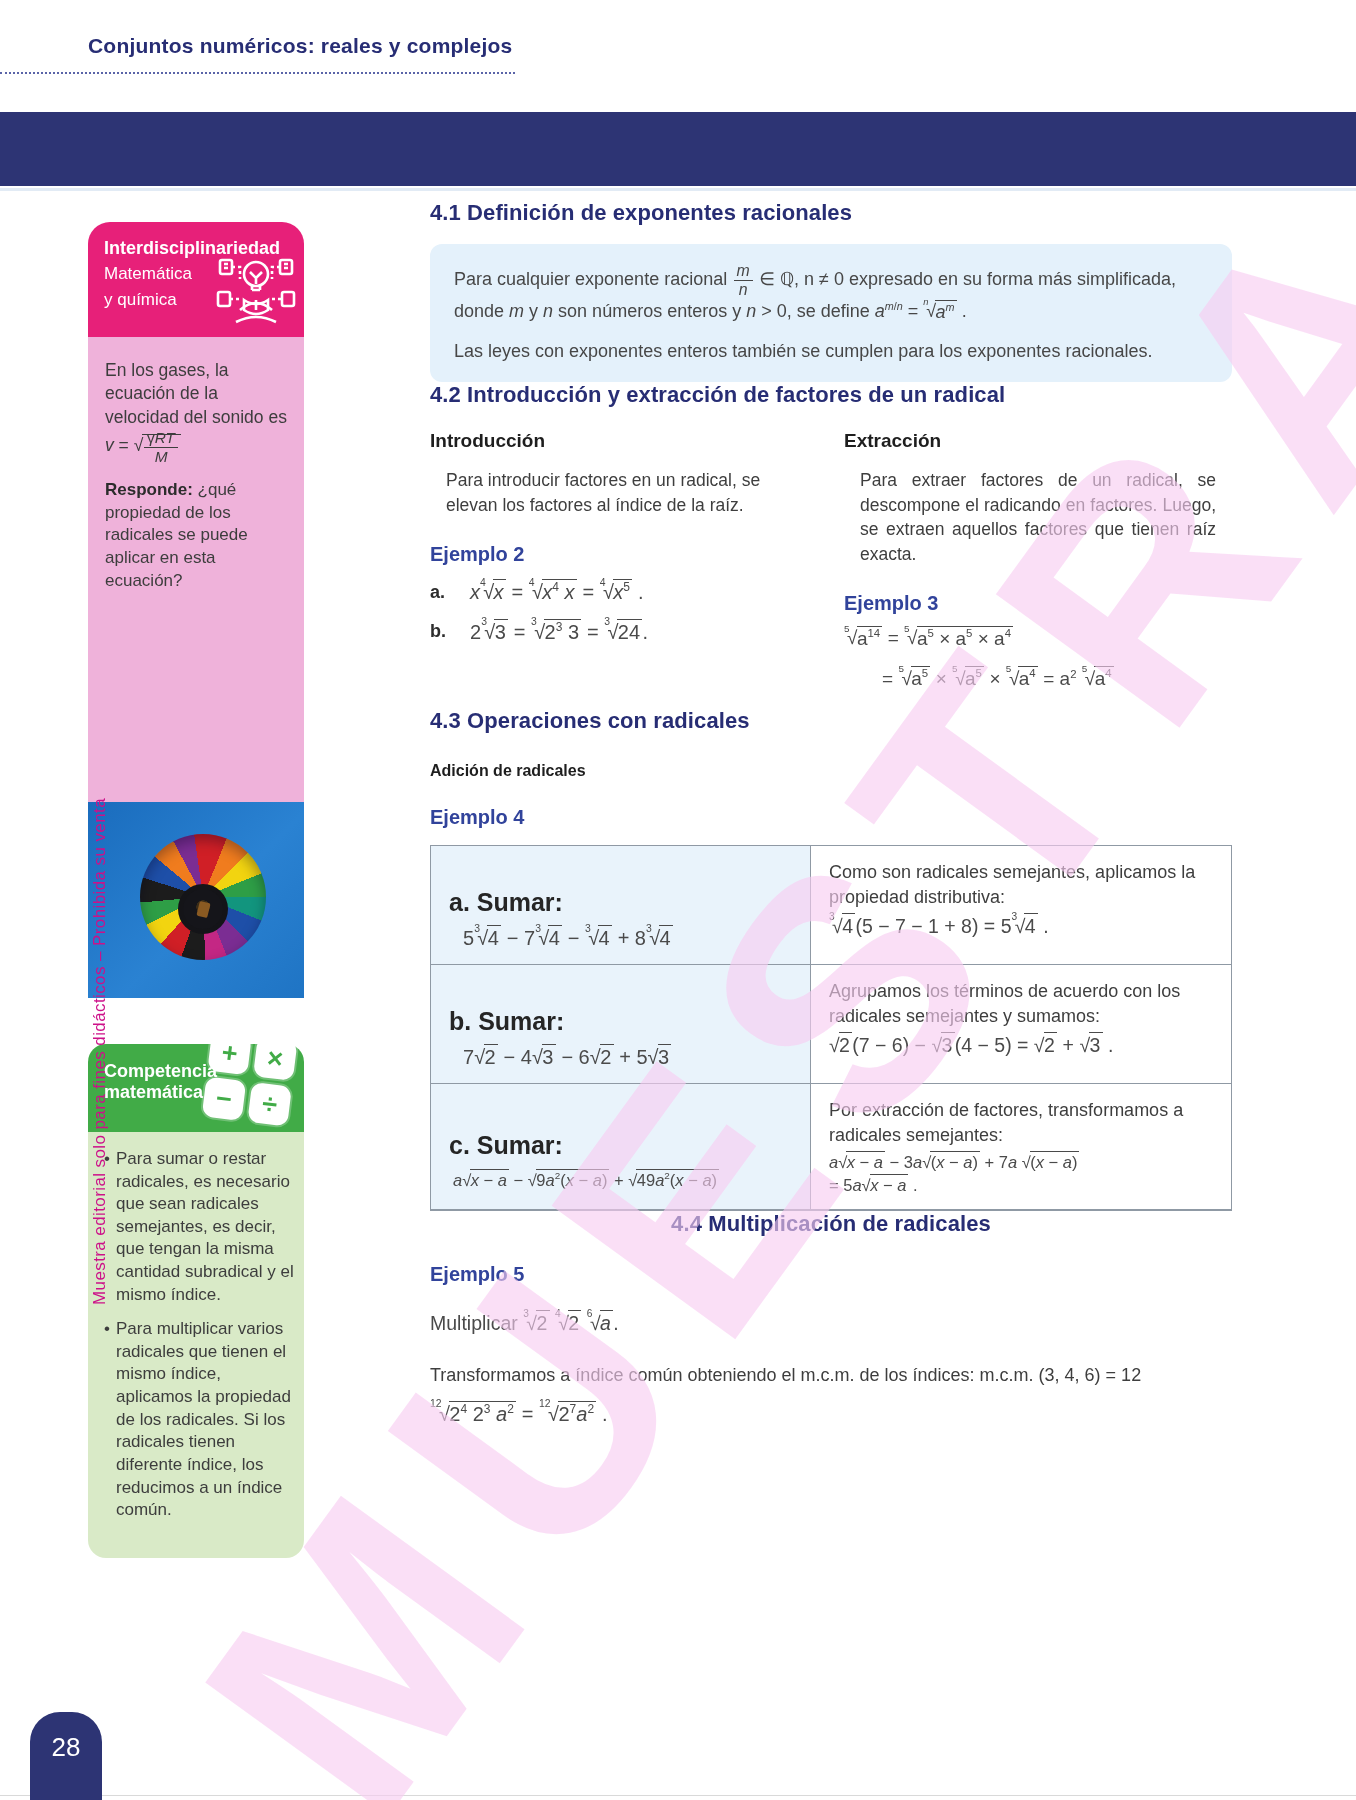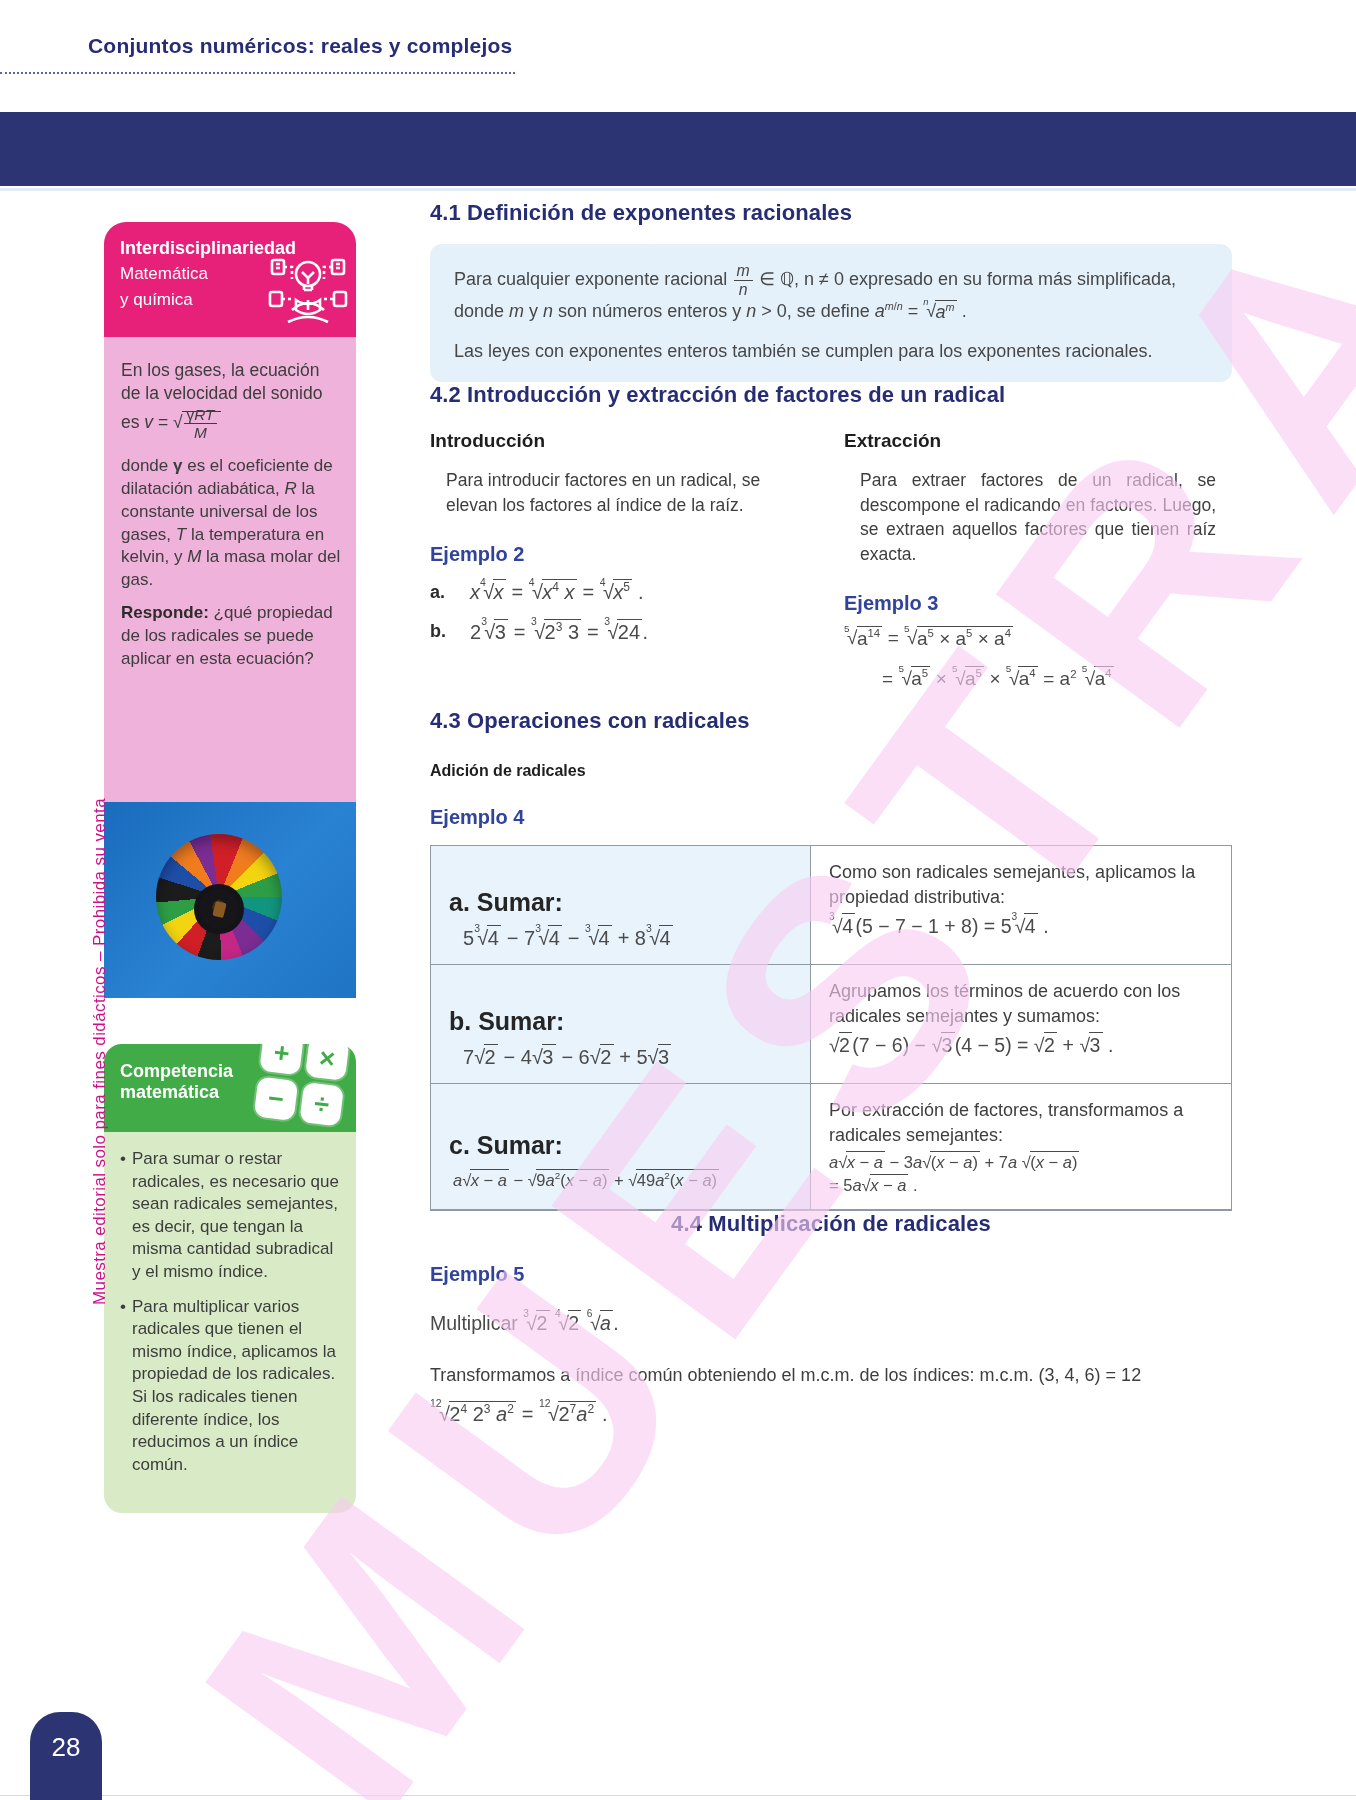--- a/index.html
+++ b/index.html
@@ -8,21 +8,21 @@
 
   
   .chapter-head{position:absolute;left:0;top:34px;width:515px;z-index:2;
                 border-bottom:2px dotted #5a64a8;padding:0 0 14px 88px;box-sizing:border-box;}
   .chapter-title{font-size:21px;font-weight:700;color:#272d74;letter-spacing:.2px;}
 
   .banner{position:absolute;left:0;top:112px;width:100%;height:74px;background:#2d3474;z-index:1;}
   .banner-underline{position:absolute;left:0;top:188px;width:100%;height:3px;background:#e2ebf5;z-index:1;}
 
   
-  .sidebar{position:absolute;left:104px;top:222px;width:252px;z-index:2;}
+  .sidebar{position:absolute;left:88px;top:222px;width:216px;z-index:2;}
 
   .pinkbox{border-radius:22px 22px 0 0;overflow:hidden;}
   .pinkbox header{background:#e72079;color:#fff;min-height:115px;box-sizing:border-box;
                   padding:16px 14px 8px 16px;position:relative;}
   .pink-title{font-size:18px;font-weight:700;line-height:1.15;}
   .pink-sub{font-size:17px;line-height:1.3;margin-top:4px;}
   .pink-head-icon{position:absolute;right:8px;top:30px;width:80px;height:78px;}
   .pink-body{background:#efb2da;height:465px;box-sizing:border-box;padding:16px 13px 18px 17px;
              font-size:17px;line-height:1.34;color:#3d3d3d;}
   .pink-body p{margin:0 0 10px 0;}
@@ -155,21 +155,20 @@
           <path d="M28 48 q12 8 24 0 l0 10 q-12 8-24 0 z"></path>
           <path d="M40 48 v10"></path>
           <path d="M20 70 q20-10 40 0"></path>
         </svg>
       </header>
       <div class="pink-body">
         <p class="formula-line">En los gases, la ecuación de la velocidad del sonido es <i>v</i> = <span class="rt"><span class="rs">√</span><span class="rb"><span class="fr">
                   <span>γ<i>RT</i></span>
                   <span><i>M</i></span>
                 </span></span></span></p>
-        <p>donde <b>γ</b> es el coeficiente de dilatación adiabática, <i>R</i> la constante universal de los gases, <i>T</i> la temperatura en kelvin, y <i>M</i> la masa molar del gas.</p>
         <p>
           <span class="responde-label">Responde:</span>
           <span>¿qué propiedad de los radicales se puede aplicar en esta ecuación?</span>
         </p>
       </div>
     </section>
 
     <div class="balloon">
       <div class="balloon-envelope"></div>
       <div class="balloon-hole"></div>

